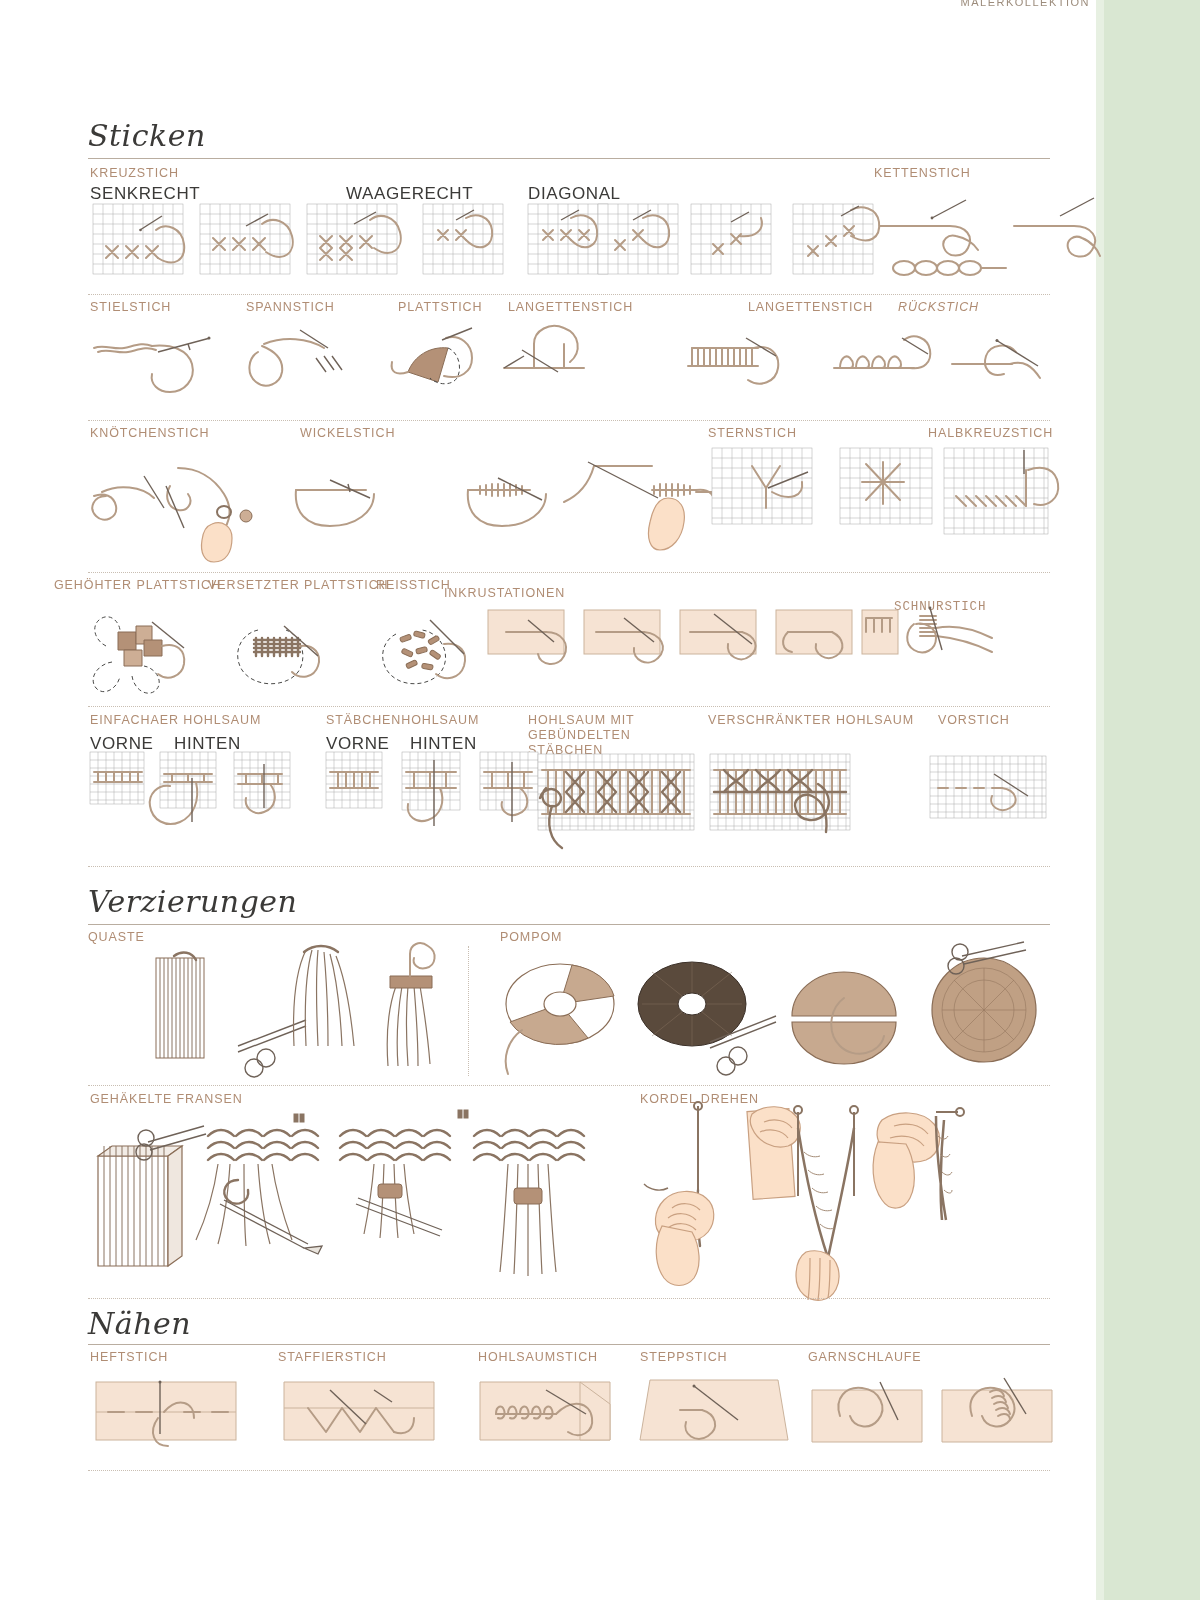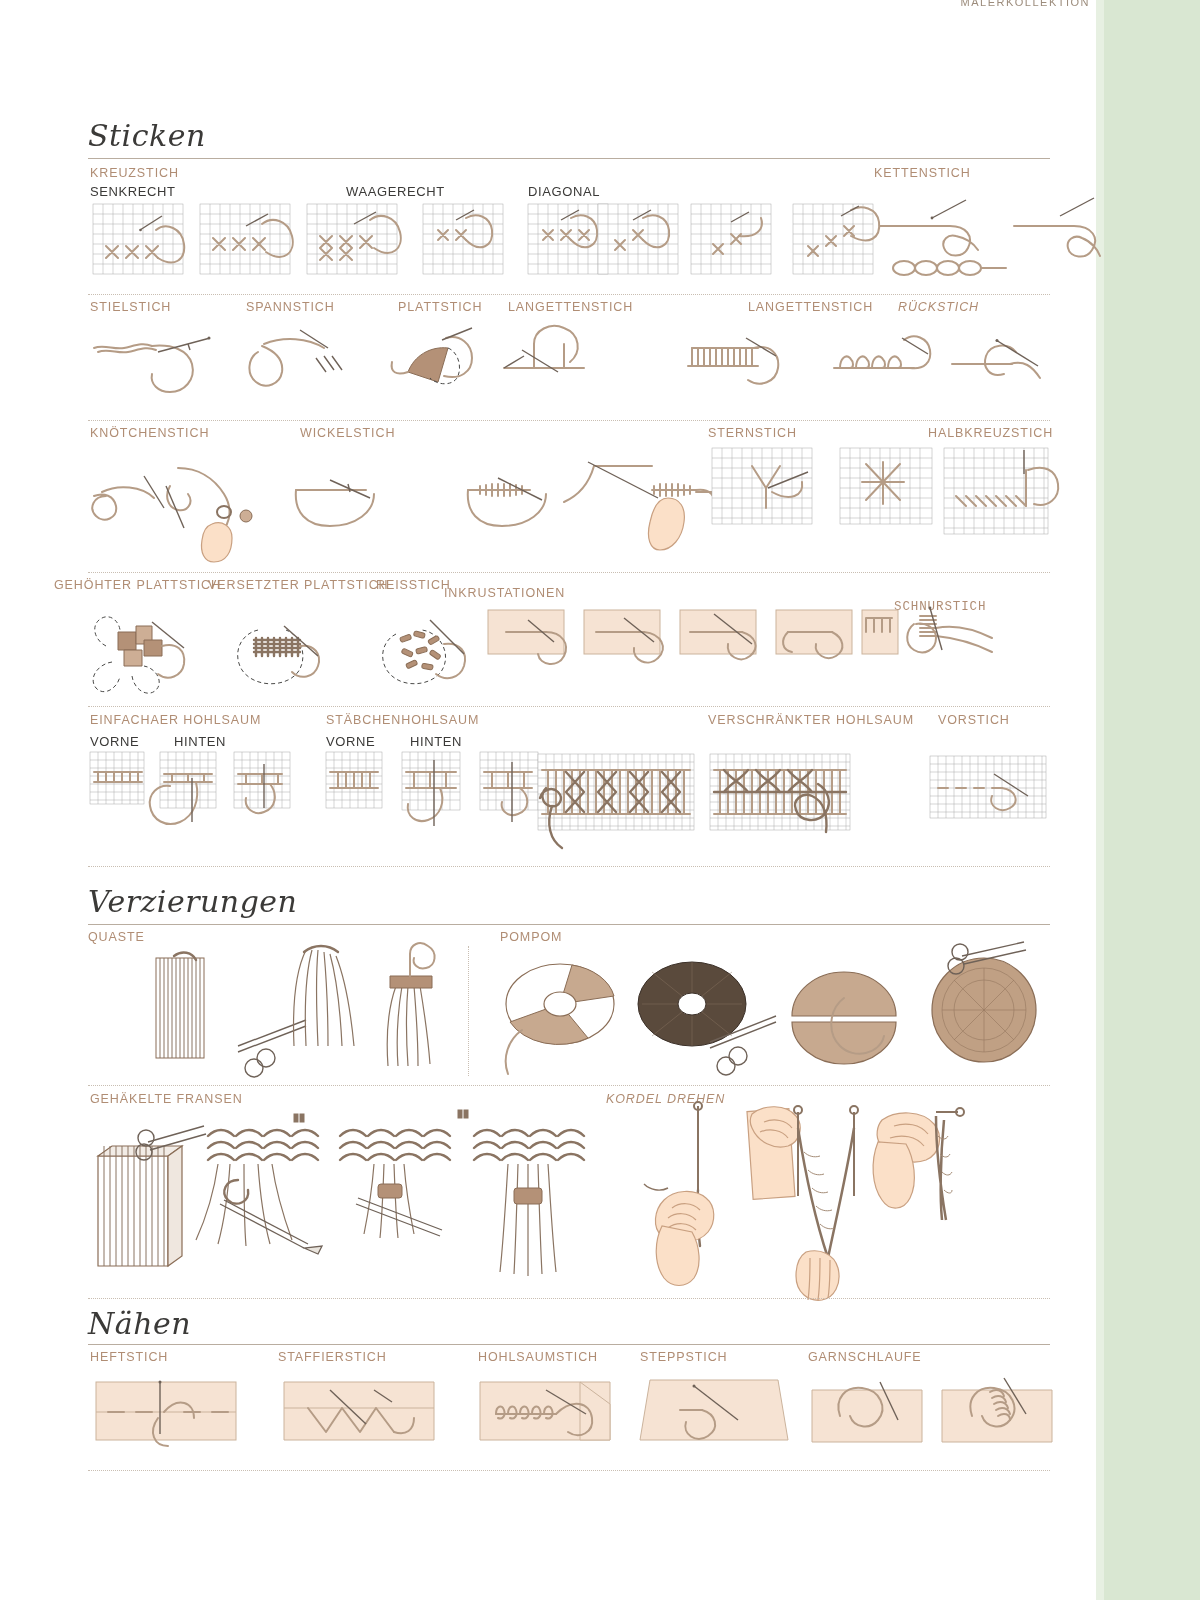--- a/index.html
+++ b/index.html
@@ -79,21 +79,21 @@
     position: absolute;
     font-size: 12.5px;
     letter-spacing: 0.9px;
     color: #b08d74;
     text-transform: uppercase;
     white-space: nowrap;
     line-height: 15px;
   }
   .sublbl {
     position: absolute;
-    font-size: 13px;
+    font-size: 17px;
     letter-spacing: 0.6px;
     color: #3b3a38;
     text-transform: uppercase;
     white-space: nowrap;
   }
   .fig {
     position: absolute;
   }
   .pageno {
     position: absolute;
@@ -495,20 +495,21 @@
         <path class="th" d="M42 38c20 2 40 8 56 16"></path>
         <path class="needle" d="M36 10l12 42"></path>
         <circle cx="36" cy="10" r="1.4" fill="#6f6258"></circle>
       </svg>
     </div>
 
     <div class="rule" style="left:0; top:706px; width:962px;"></div>
 
     <div class="lbl" style="left:2px; top:713px;">EINFACHAER HOHLSAUM</div>
     <div class="lbl" style="left:238px; top:713px;">STÄBCHENHOHLSAUM</div>
+    <div class="lbl" style="left:440px; top:713px; width:180px; white-space:normal;">HOHLSAUM MIT GEBÜNDELTEN STÄBCHEN</div>
     <div class="lbl" style="left:620px; top:713px;">VERSCHRÄNKTER HOHLSAUM</div>
     <div class="lbl" style="left:850px; top:713px;">VORSTICH</div>
 
     <div class="sublbl" style="left:2px; top:734px;">VORNE</div>
     <div class="sublbl" style="left:86px; top:734px;">HINTEN</div>
     <div class="sublbl" style="left:238px; top:734px;">VORNE</div>
     <div class="sublbl" style="left:322px; top:734px;">HINTEN</div>
 
     <div class="fig" style="left:0px; top:748px;">
       <svg width="220" height="110" viewBox="0 0 220 110">
@@ -697,21 +698,21 @@
           <circle cx="468" cy="14" r="8"></circle>
           <circle cx="464" cy="28" r="8"></circle>
         </g>
       </svg>
     </div>
 
     <div class="rule" style="left:380px; top:946px; height:130px; width:0; border-top:none; border-left:1px dotted #c9beb2;"></div>
     <div class="rule" style="left:0; top:1085px; width:962px;"></div>
 
     <div class="lbl" style="left:2px; top:1092px;">GEHÄKELTE FRANSEN</div>
-    <div class="lbl" style="left:518px; top:1092px;font-style:italic;">KORDEL DREHEN</div>
+    <div class="lbl" style="left:552px; top:1092px;">KORDEL DREHEN</div>
 
     <div class="fig" style="left:0px; top:1108px;">
       <svg width="540" height="180" viewBox="0 0 540 180">
         <g>
           <path d="M10 48h70v110H10z" fill="#ffffff" stroke="#8a6d56" stroke-width="1.2"></path>
           <path d="M10 48l14-10h70l-14 10z" fill="#f2ece6" stroke="#8a6d56" stroke-width="1.2"></path>
           <path d="M80 48l14-10v110l-14 10z" fill="#efe7df" stroke="#8a6d56" stroke-width="1.2"></path>
           <g stroke="#8a7462" stroke-width="1" fill="none">
             <path d="M16 38v120M22 38v120M28 38v120M34 38v120M40 38v120M46 38v120M52 38v120M58 38v120M64 38v120M70 38v120M76 38v120"></path>
           </g>

